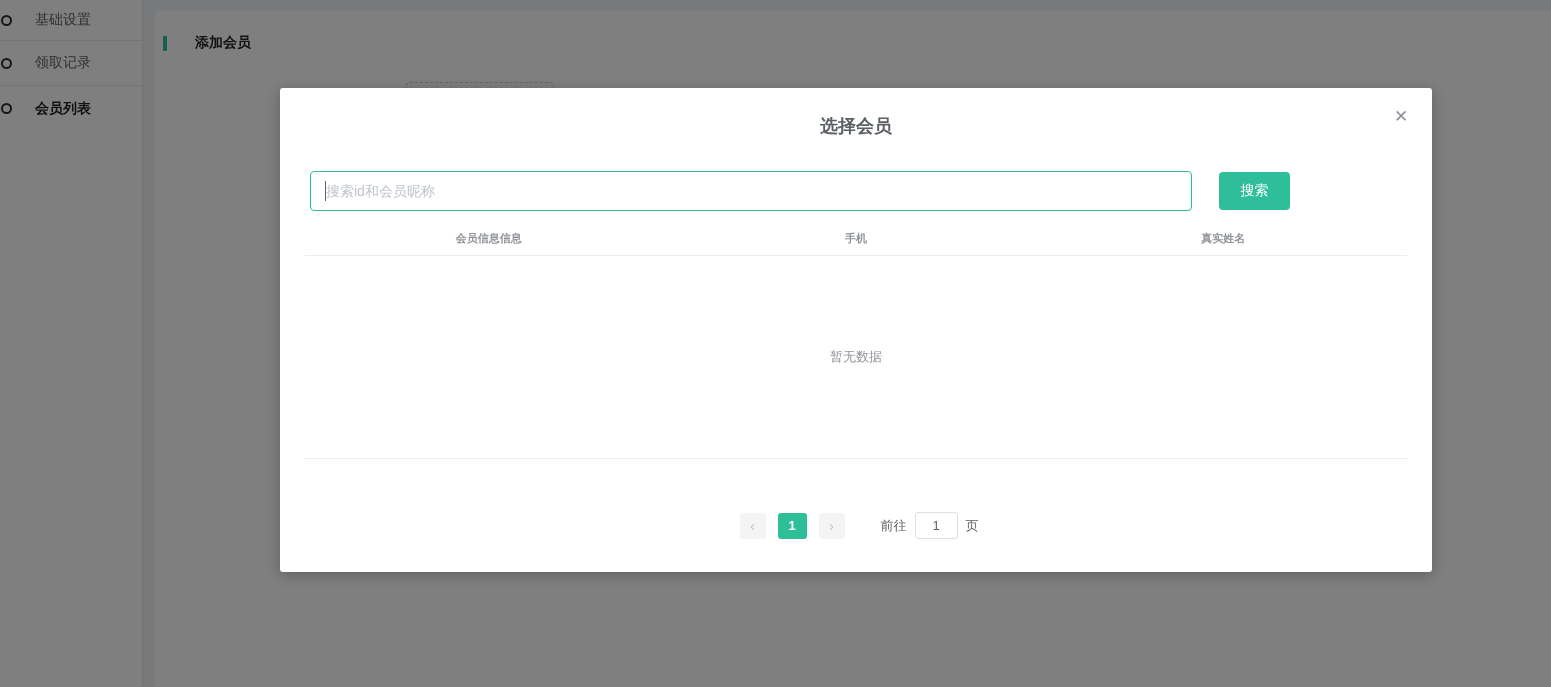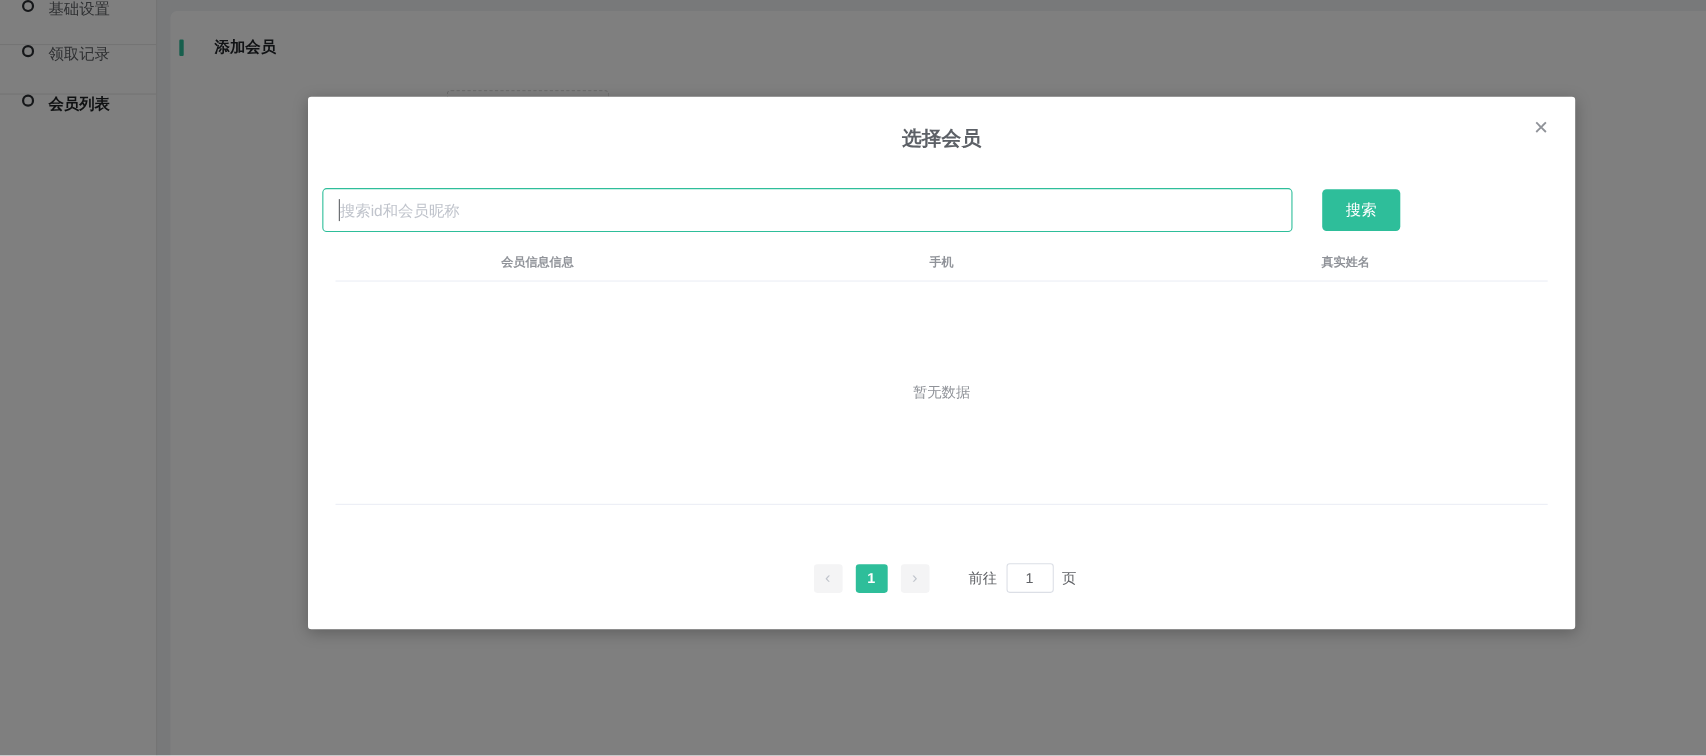--- a/index.html
+++ b/index.html
@@ -22,23 +22,23 @@
   .sidebar {
     position: absolute;
     left: 0; top: 0; bottom: 0;
     width: 143px;
     background: #ffffff;
     border-right: 1px solid #e4e4e4;
     z-index: 1;
   }
   .side-item {
     display: flex;
-    align-items: flex-start;
-    gap: 13px;
-    padding-left: 20px;
+    align-items: center;
+    gap: 23px;
+    padding-left: 1px;
     height: 45px;
     border-bottom: 1px solid #e8e8e8;
     color: #5f6266;
     cursor: pointer;
   }
   .side-item:first-child { height: 41px; }
   .side-item:last-child { border-bottom: none; }
   .side-item.active { color: #1f2224; font-weight: bold; }
   .circle-icon {
     width: 11px; height: 11px;
@@ -115,21 +115,21 @@
     cursor: pointer;
   }
   .modal-title {
     margin-top: 26px;
     text-align: center;
     font-size: 18px;
     color: #5c6066;
   }
   .search-row {
     position: absolute;
-    left: 13px; top: 83px;
+    left: 30px; top: 83px;
     right: 25px;
     display: flex;
     align-items: center;
   }
   .search-input-wrap {
     position: relative;
     width: 882px; height: 40px;
   }
   .search-input {
     width: 100%; height: 100%;

